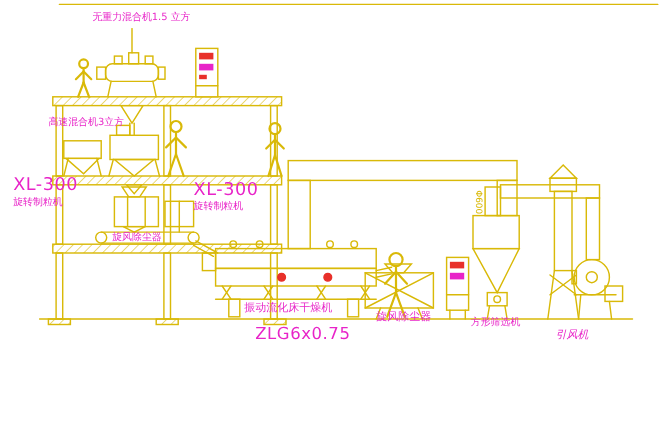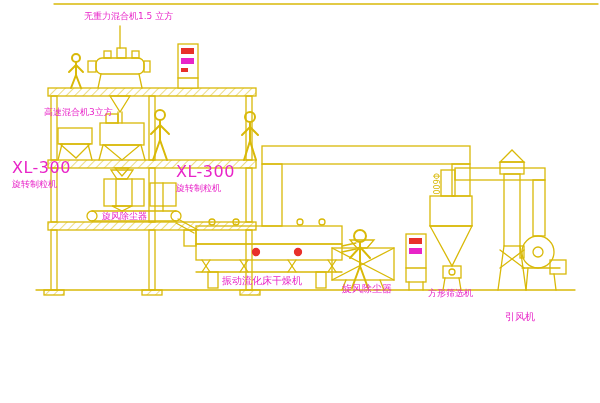--- a/index.html
+++ b/index.html
@@ -260,21 +260,22 @@
 
   <div class="lbl model" style="left:12px;top:160px;">XL-300</div>
   <div class="lbl small" style="left:12px;top:180px;">旋转制粒机</div>
 
   <div class="lbl model" style="left:176px;top:164px;">XL-300</div>
   <div class="lbl small" style="left:176px;top:184px;">旋转制粒机</div>
 
   <div class="lbl small" style="left:102px;top:212px;">旋风除尘器</div>
 
   <div class="lbl med" style="left:222px;top:276px;">振动流化床干燥机</div>
+  <div class="lbl model2" style="left:232px;top:296px;">ZLG6x0.75</div>
 
   <div class="lbl med" style="left:342px;top:284px;">旋风除尘器</div>
 
   <div class="lbl small" style="left:428px;top:289px;">方形筛选机</div>
-  <div class="lbl med" style="left:505px;top:312px;">引风机</div>
+  <div class="lbl med" style="left:505px;top:300px;font-style:italic;">引风机</div>
 
   <div class="vert" style="position:absolute;left:431px;top:173px;">Φ600</div>
 
 </div>
 
 </body></html>

